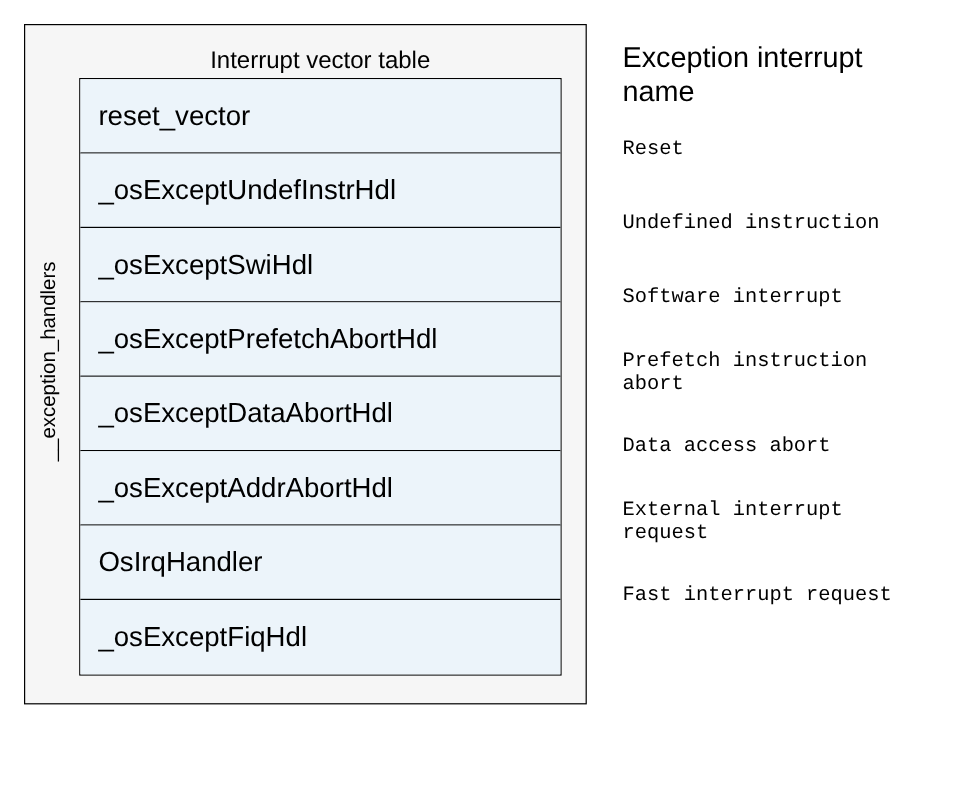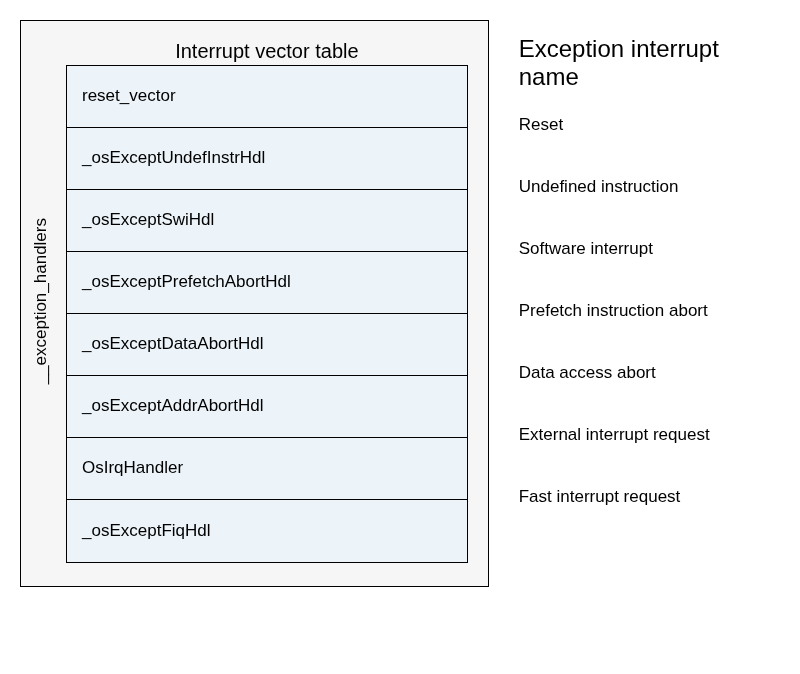--- a/index.html
+++ b/index.html
@@ -50,21 +50,21 @@
       color: #000;
       margin-bottom: 2px;
       font-weight: normal;
     }
     .vector-table {
       border: 1.5px solid #000;
     }
     .vector-row {
       border-bottom: 1.5px solid #000;
       padding: 18px 15px;
-      font-size: 17px;
+      font-size: 23px;
       color: #000;
       background: #ecf4fa;
       height: 62px;
       display: flex;
       align-items: center;
     }
     .vector-row:last-child {
       border-bottom: none;
     }
     .labels-column {
@@ -79,20 +79,21 @@
     .labels-spacer {
       height: 15px;
     }
     .label-row {
       height: 62px;
       display: flex;
       align-items: center;
       font-size: 17px;
       color: #000;
       padding-top: 3px;
+      font-family: Liberation Mono, monospace;
     }
   </style>
 </head>
 <body>
 
 <div class="diagram-wrapper">
   <div class="outer-box">
     <div class="vertical-label-container">
       <div class="vertical-label">__exception_handlers</div>
     </div>

